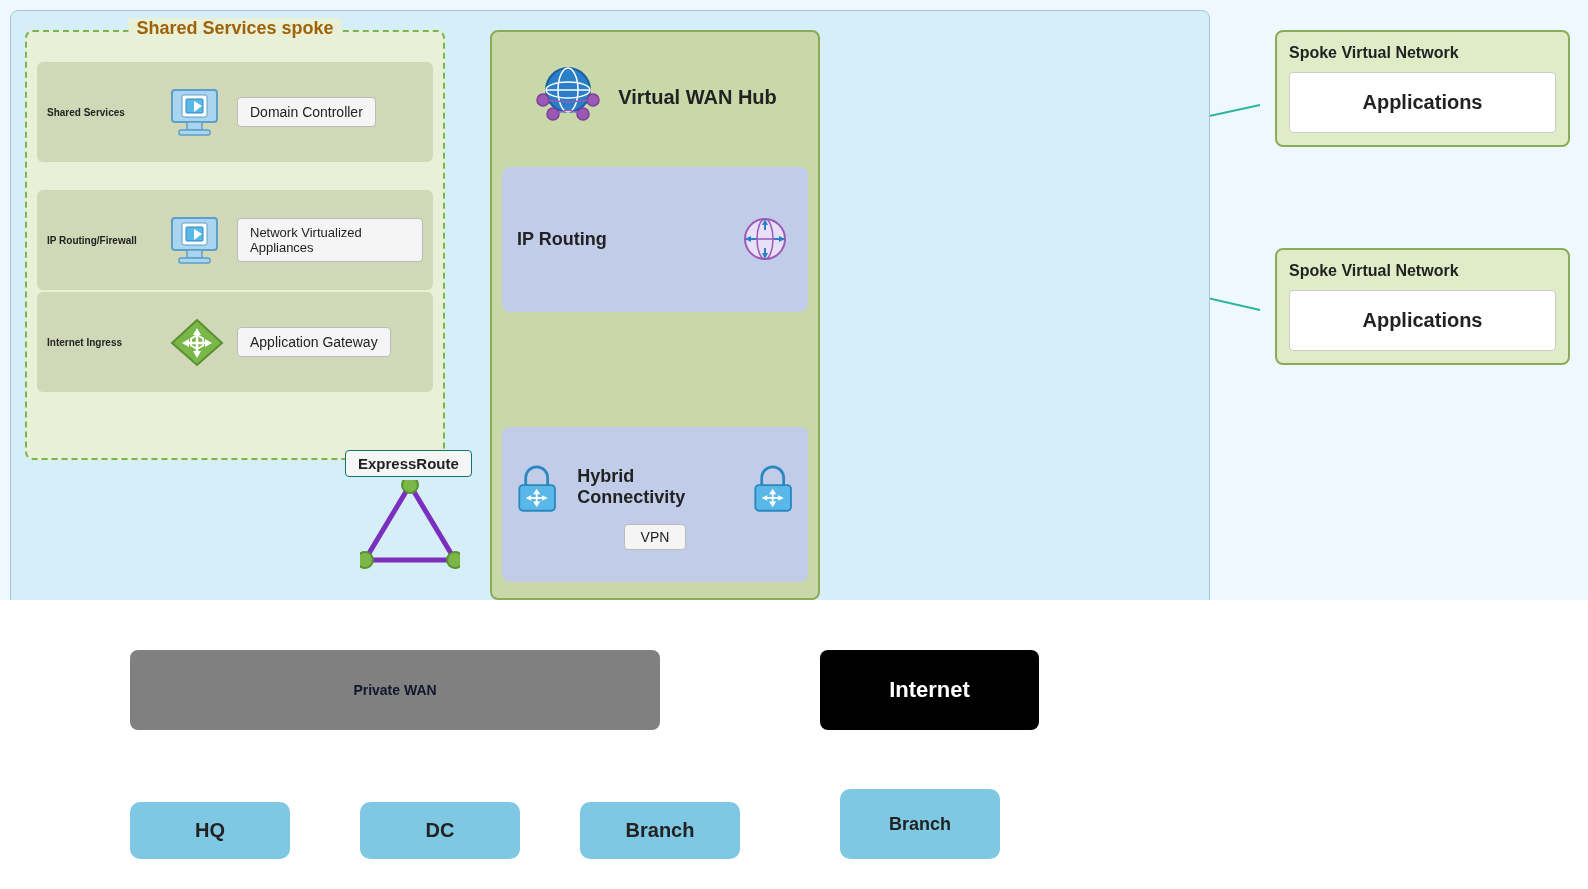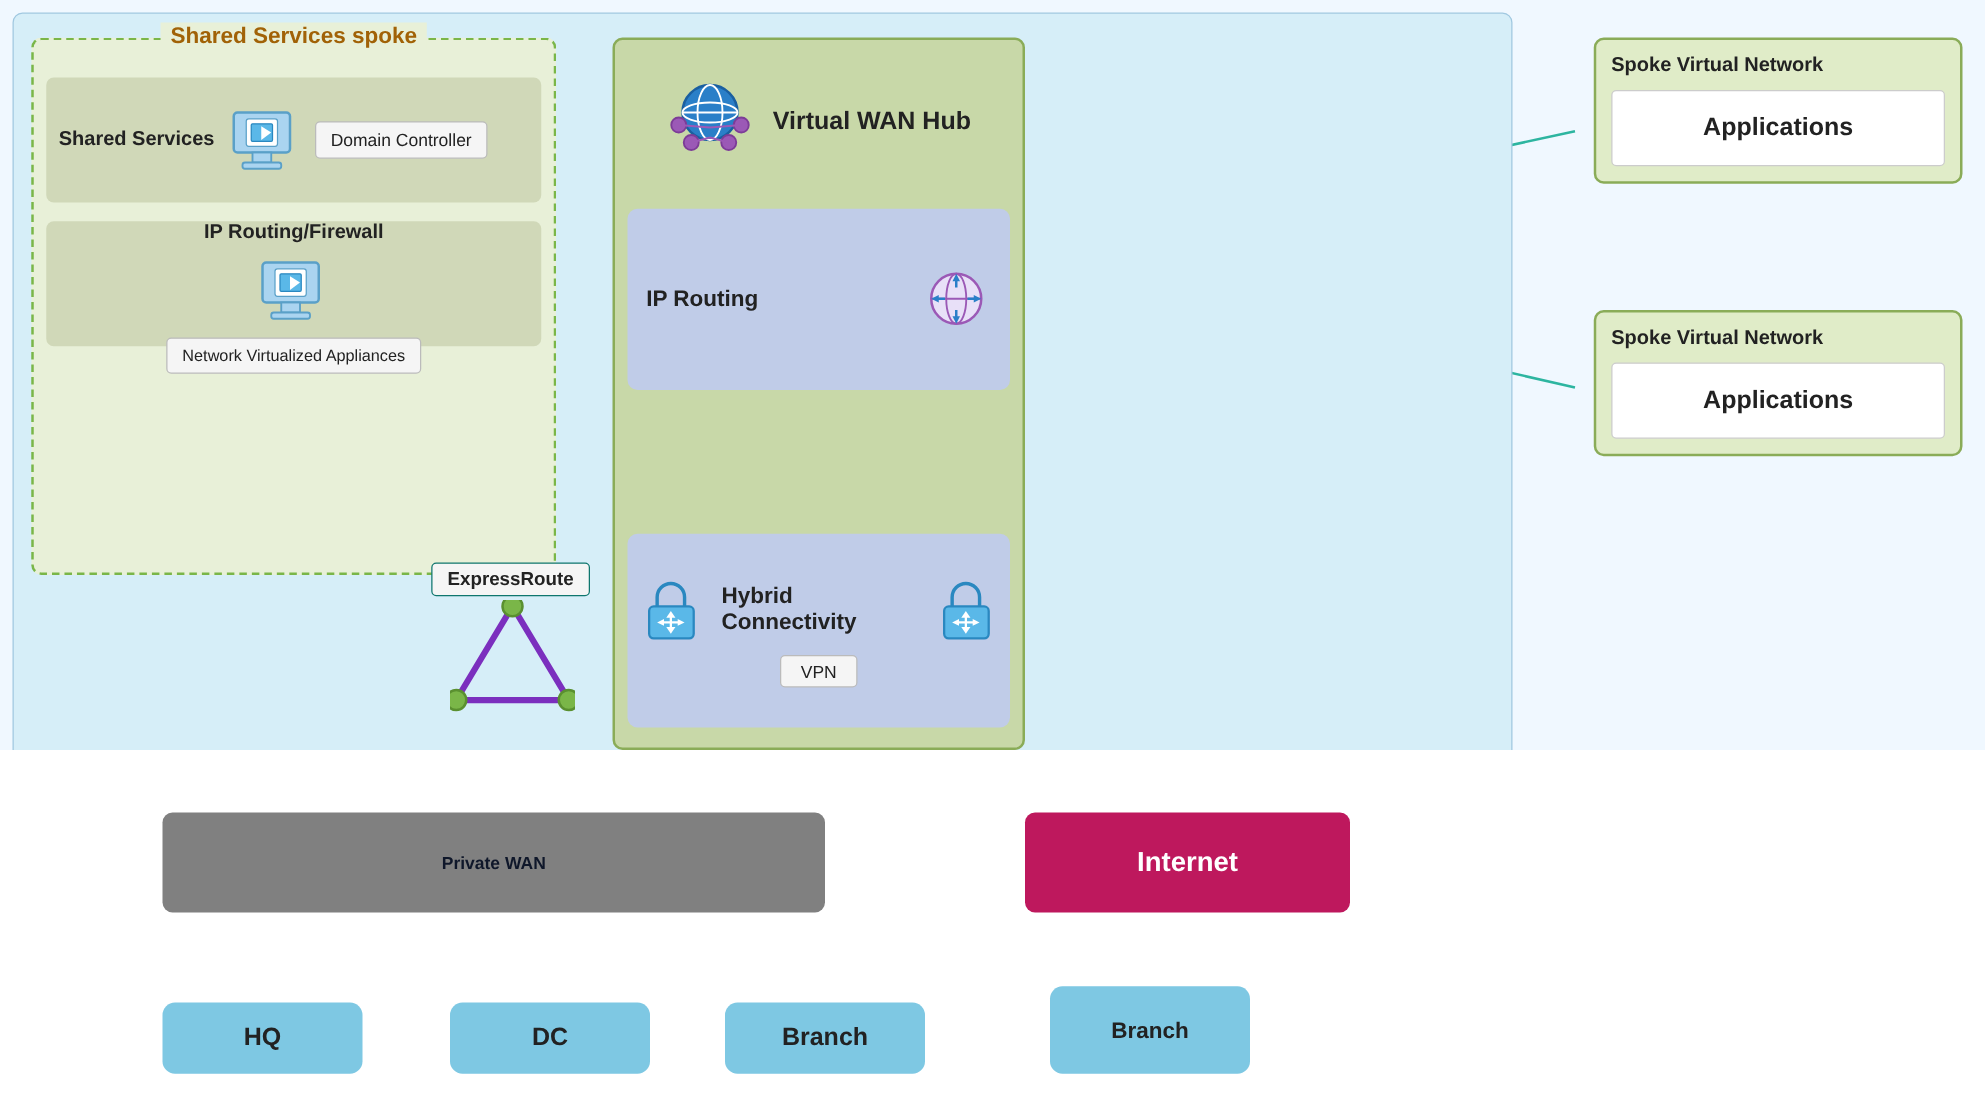--- a/index.html
+++ b/index.html
@@ -55,25 +55,25 @@
       right: 10px;
       height: 100px;
       background: #d0d8b8;
       border-radius: 6px;
       display: flex;
       align-items: center;
       padding: 0 10px;
       gap: 10px;
     }
     .service-row.row1 { top: 30px; }
-    .service-row.row2 { top: 145px; flex-direction: column; }
+    .service-row.row2 { top: 158px; }
     .service-row.row3 { top: 260px; }
 
     .service-label {
-      font-size: 16px;
+      font-size: 10px;
       font-weight: bold;
       color: #222;
       min-width: 110px;
     }
 
     
     .computer-icon {
       width: 60px;
       height: 55px;
       flex-shrink: 0;
@@ -241,23 +241,23 @@
       font-size: 14px;
       font-weight: bold;
       color: #0f172a;
     }
 
     
     .internet-box {
       position: absolute;
       top: 650px;
       left: 820px;
-      width: 260px;
+      width: 219px;
       height: 80px;
-      background: #be185d;
+      background: #000000;
       border-radius: 8px;
       display: flex;
       align-items: center;
       justify-content: center;
     }
     .internet-label {
       font-size: 22px;
       font-weight: bold;
       color: white;
     }
@@ -371,20 +371,36 @@
       <rect x="12" y="45" width="31" height="5" rx="2" fill="#aad4f0" stroke="#5aa0c8" stroke-width="1.5"></rect>
       <rect x="15" y="10" width="25" height="22" rx="2" fill="white" stroke="#5aa0c8" stroke-width="1"></rect>
       <rect x="19" y="14" width="17" height="14" rx="1" fill="#5ab8e8" stroke="#2a88c0" stroke-width="1"></rect>
       <polygon points="27,16 27,27 35,21" fill="white"></polygon>
     </svg>
     <div class="tag-box" style="font-size:13px;">
       <span>Network Virtualized Appliances</span>
     </div>
   </div>
 
+  <div class="service-row row3">
+    <span class="service-label">Internet Ingress</span>
+
+    <svg class="diamond-icon" viewBox="0 0 60 55" xmlns="http://www.w3.org/2000/svg">
+      <polygon points="30,5 55,28 30,50 5,28" fill="#7ab648" stroke="#5a9030" stroke-width="2"></polygon>
+      <text x="30" y="33" text-anchor="middle" fill="white" font-size="18" font-weight="bold">⬡</text>
+
+      <line x1="30" y1="16" x2="30" y2="40" stroke="white" stroke-width="2.5"></line>
+      <line x1="18" y1="28" x2="42" y2="28" stroke="white" stroke-width="2.5"></line>
+      <polygon points="30,13 26,20 34,20" fill="white"></polygon>
+      <polygon points="30,43 26,36 34,36" fill="white"></polygon>
+      <polygon points="15,28 22,24 22,32" fill="white"></polygon>
+      <polygon points="45,28 38,24 38,32" fill="white"></polygon>
+    </svg>
+    <div class="tag-box">Application Gateway</div>
+  </div>
 </div>
 
 <div class="vwan-hub" style="position:absolute; top:30px; left:490px; width:330px; height:570px; background:#c8d8a8; border:2px solid #8aac58; border-radius:8px;">
 
   <div class="vwan-top">
 
     <svg class="globe-icon" viewBox="0 0 70 70" xmlns="http://www.w3.org/2000/svg">
 
       <circle cx="35" cy="28" r="22" fill="#2a7fc8" stroke="#1a5fa0" stroke-width="2"></circle>
 

